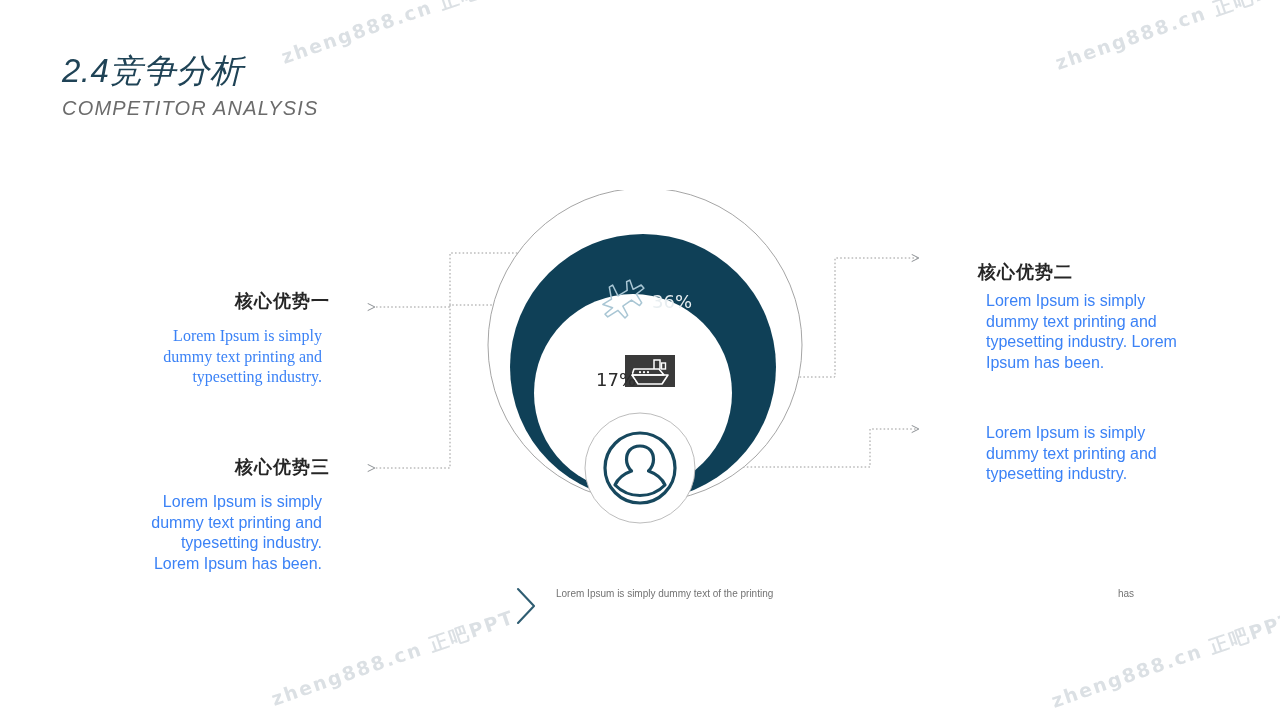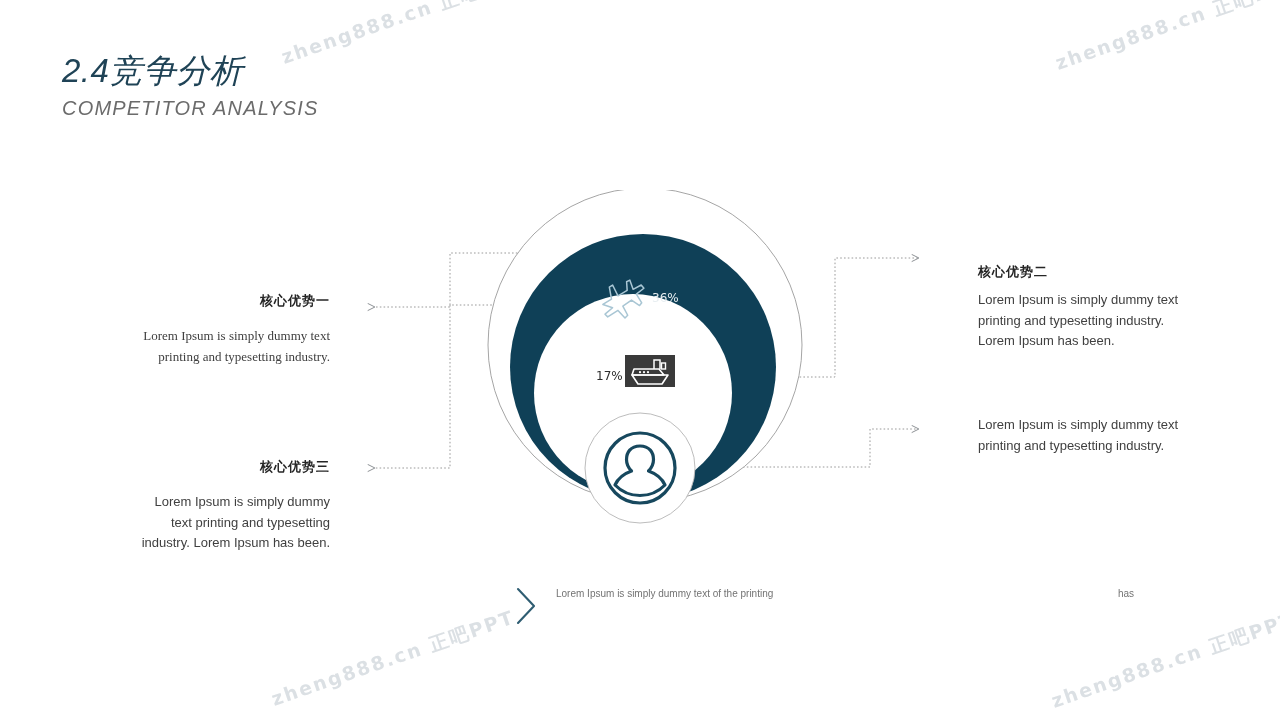--- a/index.html
+++ b/index.html
@@ -67,21 +67,21 @@
     left: 470px;
     top: 190px;
     width: 350px;
     height: 350px;
   }
   #graphic svg { display: block; }
 
   
   .pct {
     position: absolute;
-    font-size: 12px;
+    font-size: 18px;
     font-family: "DejaVu Sans", sans-serif;
     letter-spacing: 0px;
     white-space: nowrap;
   }
   #pct-air {
     left: 652px;
     top: 291px;
     color: #e8eef1;
   }
   #pct-ship {
@@ -97,31 +97,31 @@
     top: 355px;
     width: 50px;
     height: 32px;
     background: #3a3a3a;
   }
 
   
   .block { position: absolute; }
   .block h3 {
     margin: 0 0 14px 0;
-    font-size: 13px;
+    font-size: 18px;
     font-weight: 700;
     color: #262626;
     letter-spacing: 1px;
     line-height: 22px;
   }
   .block p {
-    margin: 0;
-    font-size: 13px;
+    margin: 8px;
+    font-size: 16px;
     line-height: 20.5px;
-    color: #404040;
+    color: #3b82f6;
     font-weight: 400;
   }
   .left-block { text-align: right; width: 190px; }
   .right-block { text-align: left; width: 210px; }
 
   #block-1 { left: 140px; top: 290px; font-family: Liberation Serif, serif; }
   #block-3 { left: 140px; top: 456px; }
   #block-2 { left: 978px; top: 261px; }
   #block-4 { left: 978px; top: 415px; }
 

